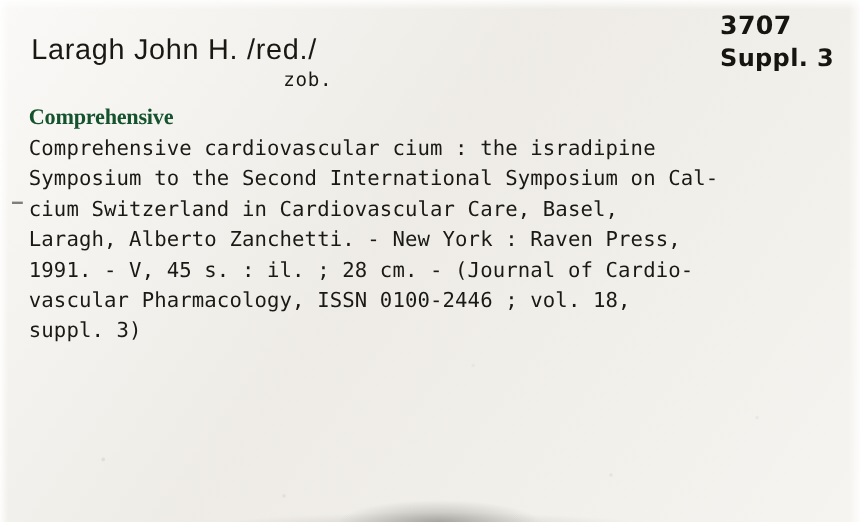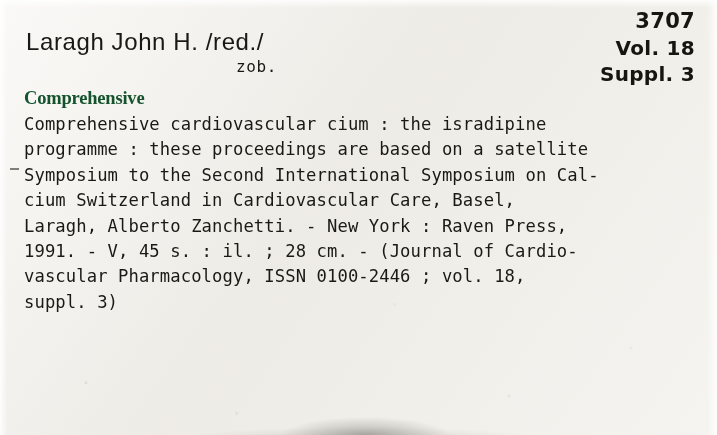--- a/index.html
+++ b/index.html
@@ -71,21 +71,20 @@
   .content {
     position: relative;
     z-index: 3;
   }
 
   
   #callnum {
     position: absolute;
     top: 8px;
     right: 22px;
-    text-align: right;
     line-height: 1.30;
   }
   #callnum .line {
     font-family: "DejaVu Sans", sans-serif;
     font-weight: bold;
     font-size: 20px;
     color: #17150f;
     letter-spacing: 0.3px;
     white-space: nowrap;
     display: block;
@@ -163,34 +162,32 @@
 
   <div id="edge-top"></div>
   <div id="edge-left"></div>
   <div id="edge-right"></div>
   <div id="smudge"></div>
 
   <div class="content">
 
     <div id="callnum">
       <span class="line l1">3707</span>
-      <span class="line l2">Vol. 18</span>
       <span class="line l3">Suppl. 3</span>
     </div>
 
     <div id="author">Laragh John H. /red./</div>
     <div id="author2">zob.</div>
 
     <div id="shorttitle">Comprehensive</div>
 
     <div id="tickmark"></div>
 
     <div id="body">
       <span class="bline">Comprehensive cardiovascular cium : the isradipine</span>
-      <span class="bline">programme : these proceedings are based on a satellite</span>
       <span class="bline">Symposium to the Second International Symposium on Cal-</span>
       <span class="bline">cium Switzerland in Cardiovascular Care, Basel,</span>
       <span class="bline">Laragh, Alberto Zanchetti. - New York : Raven Press,</span>
       <span class="bline">1991. - V, 45 s. : il. ; 28 cm. - (Journal of Cardio-</span>
       <span class="bline">vascular Pharmacology, ISSN 0100-2446 ; vol. 18,</span>
       <span class="bline">suppl. 3)</span>
     </div>
 
   </div>
 </div>

